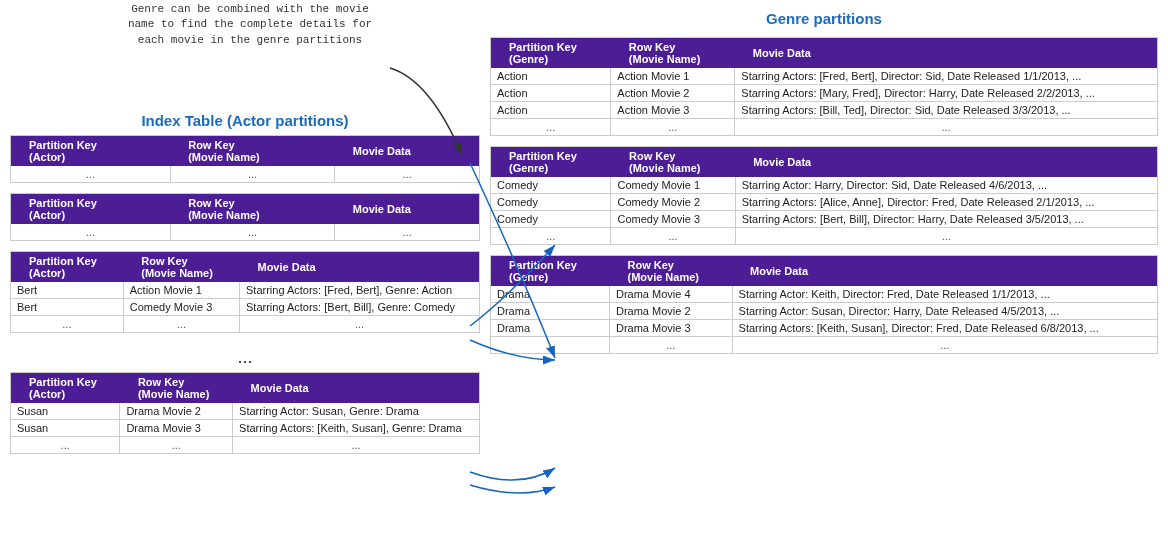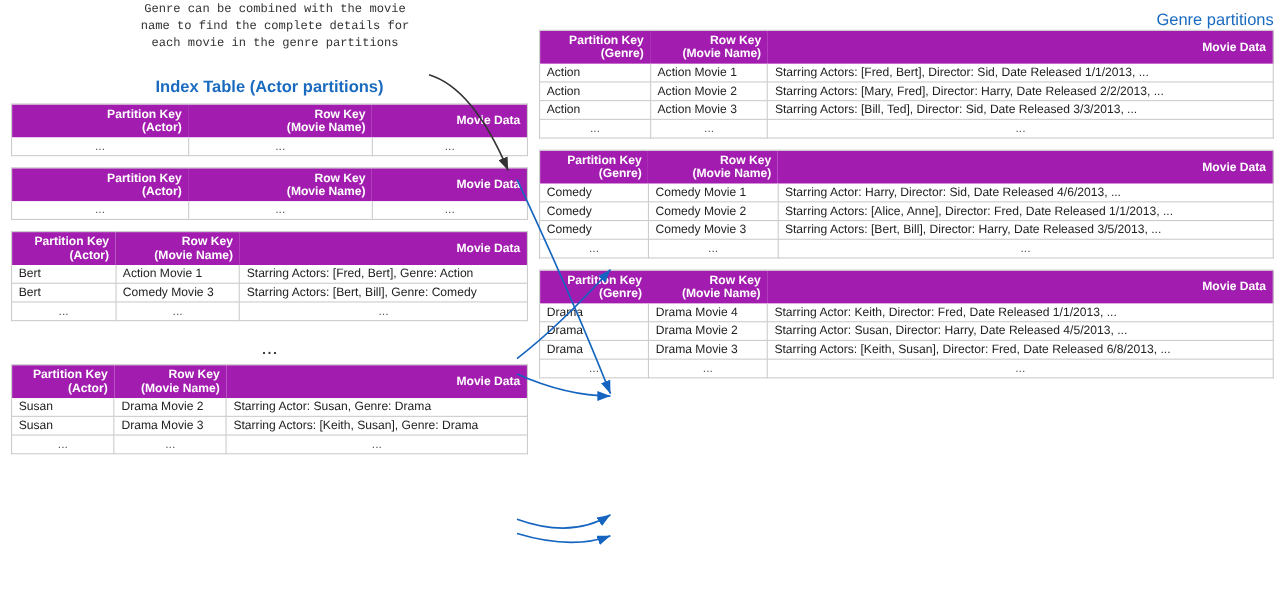--- a/index.html
+++ b/index.html
@@ -45,24 +45,24 @@
       margin-bottom: 6px;
     }
     .table-wrapper {
       margin-bottom: 10px;
     }
     table {
       border-collapse: collapse;
       width: 100%;
     }
     th {
-      background-color: #a21caf;
+      background-color: #4c1d95;
       color: #fff;
-      padding: 3px 6px;
-      text-align: right;
+      padding: 3px 18px;
+      text-align: left;
       font-size: 11px;
       font-weight: bold;
     }
     td {
       padding: 2px 6px;
       border-bottom: 1px solid #ccc;
       border-right: 1px solid #ccc;
       font-size: 11px;
       color: #222;
       background: #fff;
@@ -82,38 +82,38 @@
     }
     .ellipsis-section {
       text-align: center;
       font-size: 18px;
       color: #333;
       padding: 4px 0;
     }
     .right-title {
       color: #1a6bbf;
       font-size: 15px;
-      font-weight: normal;
-      text-align: right;
-      margin-bottom: 0;
+      font-weight: bold;
+      text-align: center;
+      margin-bottom: 10px;
     }
     .genre-block {
       margin-bottom: 10px;
     }
     
     .svg-overlay {
       position: absolute;
       top: 0;
       left: 0;
       width: 1168px;
       height: 538px;
       pointer-events: none;
     }
     .left-tables-area {
-      margin-top: 61px;
+      margin-top: 102px;
     }
   </style>
 </head>
 <body>
 
 <div class="main-container">
 
   <div class="annotation-box">
     <span>Genre can be combined with the movie name to find the complete details for each movie in the genre partitions</span>
   </div>
@@ -270,21 +270,21 @@
         </thead>
         <tbody>
           <tr>
             <td>Comedy</td>
             <td>Comedy Movie 1</td>
             <td>Starring Actor: Harry, Director: Sid, Date Released 4/6/2013, ...</td>
           </tr>
           <tr>
             <td>Comedy</td>
             <td>Comedy Movie 2</td>
-            <td>Starring Actors: [Alice, Anne], Director: Fred, Date Released 1/1/2013, ...</td>
+            <td>Starring Actors: [Alice, Anne], Director: Fred, Date Released 2/1/2013, ...</td>
           </tr>
           <tr>
             <td>Comedy</td>
             <td>Comedy Movie 3</td>
             <td>Starring Actors: [Bert, Bill], Director: Harry, Date Released 3/5/2013, ...</td>
           </tr>
           <tr class="dots-row">
             <td>...</td>
             <td>...</td>
             <td>...</td>

